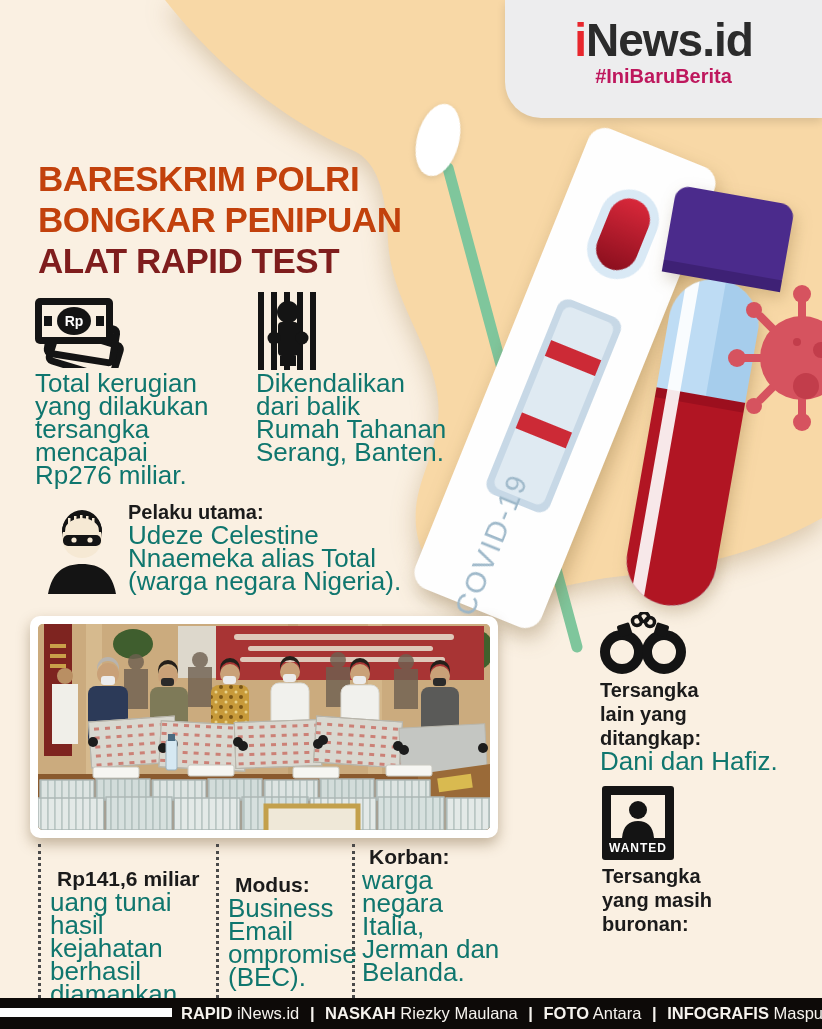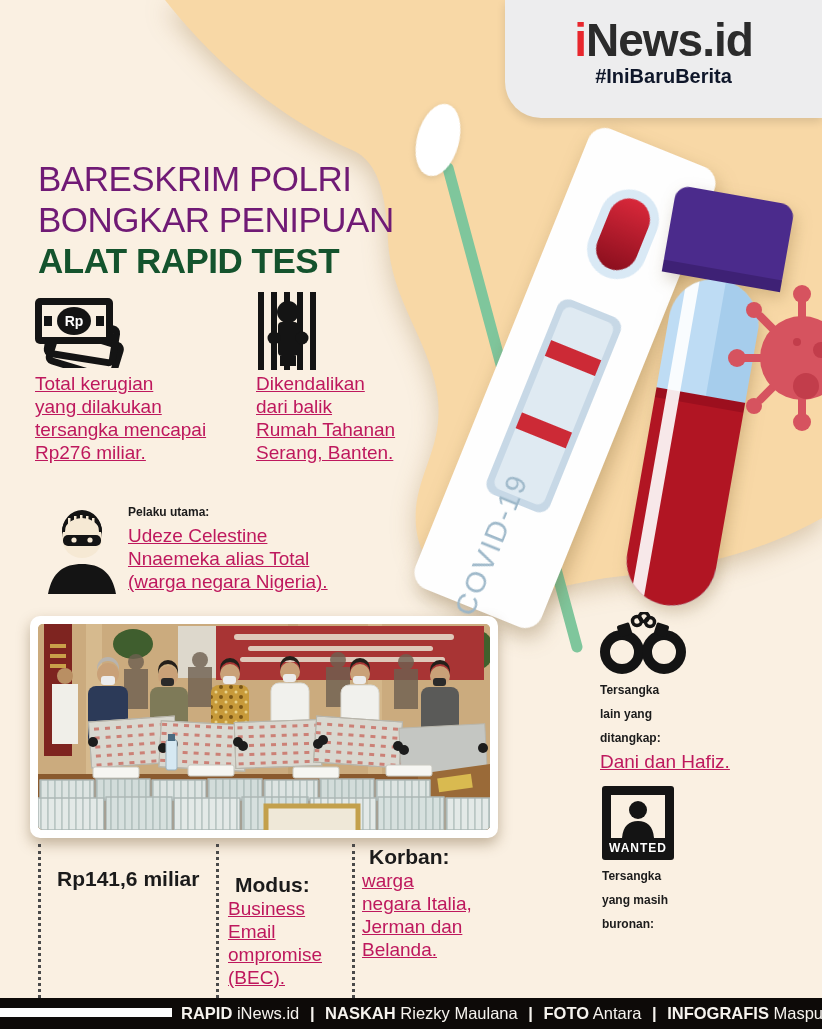--- a/index.html
+++ b/index.html
@@ -12,29 +12,29 @@
   .layer{position:absolute;inset:0;pointer-events:none;}
 
   
   .logo-box{
     position:absolute;left:505px;top:0;width:317px;height:118px;
     background:#ededee;border-radius:0 0 0 36px;text-align:center;
     box-shadow:0 4px 10px rgba(0,0,0,.12);z-index:4;
   }
   .logo-line{font-weight:bold;font-size:46px;letter-spacing:-1px;margin-top:16px;line-height:48px;color:#2b2b2b;}
   .logo-accent{color:#e8272d;}
-  .logo-tagline{font-weight:bold;font-size:20px;color:#0f172a;line-height:24px;}
+  .logo-tagline{font-weight:bold;font-size:20px;color:#be185d;line-height:24px;}
 
   
   .title{position:absolute;left:38px;top:158px;z-index:5;}
-  .title-black{font-weight:normal;font-size:35px;line-height:41px;letter-spacing:-.5px;color:#701a75;white-space:pre-line;}
-  .title-red{font-weight:bold;font-size:35px;line-height:41px;letter-spacing:-.5px;color:#14532d;white-space:pre-line;}
-
-  .txt{font-size:19px;line-height:23px;color:#be185d;white-space:pre-line;text-decoration:underline;}
-  .hd{font-weight:bold;font-size:12px;line-height:24px;white-space:pre-line;}
+  .title-black{font-weight:bold;font-size:35px;line-height:41px;letter-spacing:-.5px;color:#c2410c;white-space:pre-line;}
+  .title-red{font-weight:bold;font-size:35px;line-height:41px;letter-spacing:-.5px;color:#7f1d1d;white-space:pre-line;}
+
+  .txt{font-size:26px;line-height:23px;color:#0f766e;white-space:pre-line;}
+  .hd{font-weight:bold;font-size:20px;line-height:24px;white-space:pre-line;}
   .hd-lg{font-weight:bold;font-size:21px;line-height:25px;white-space:pre-line;margin-left:7px;}
   .z5{z-index:5;}
 
   
   .photo-frame{
     position:absolute;left:30px;top:616px;width:452px;height:206px;
     background:#fff;padding:8px;border-radius:10px;z-index:5;
     box-shadow:0 6px 14px rgba(90,60,20,.35);
   }
   .photo-inner{width:452px;height:206px;border-radius:5px;overflow:hidden;background:#cbab7e;}
@@ -407,20 +407,24 @@
 yang masih
 buronan:</div>
   </div>
 
   <div class="dotline" style="left:38px"></div>
   <div class="dotline" style="left:216px"></div>
   <div class="dotline" style="left:352px"></div>
 
   <div class="abs z5" style="left:50px;top:866px;width:165px">
     <div class="hd-lg">Rp141,6 miliar</div>
+    <div class="txt">uang tunai
+hasil kejahatan
+berhasil
+diamankan.</div>
   </div>
   <div class="abs z5" style="left:228px;top:872px;width:120px">
     <div class="hd-lg">Modus:</div>
     <div class="txt">Business
 Email
 ompromise
 (BEC).</div>
   </div>
   <div class="abs z5" style="left:362px;top:844px;width:140px">
     <div class="hd-lg">Korban:</div>

